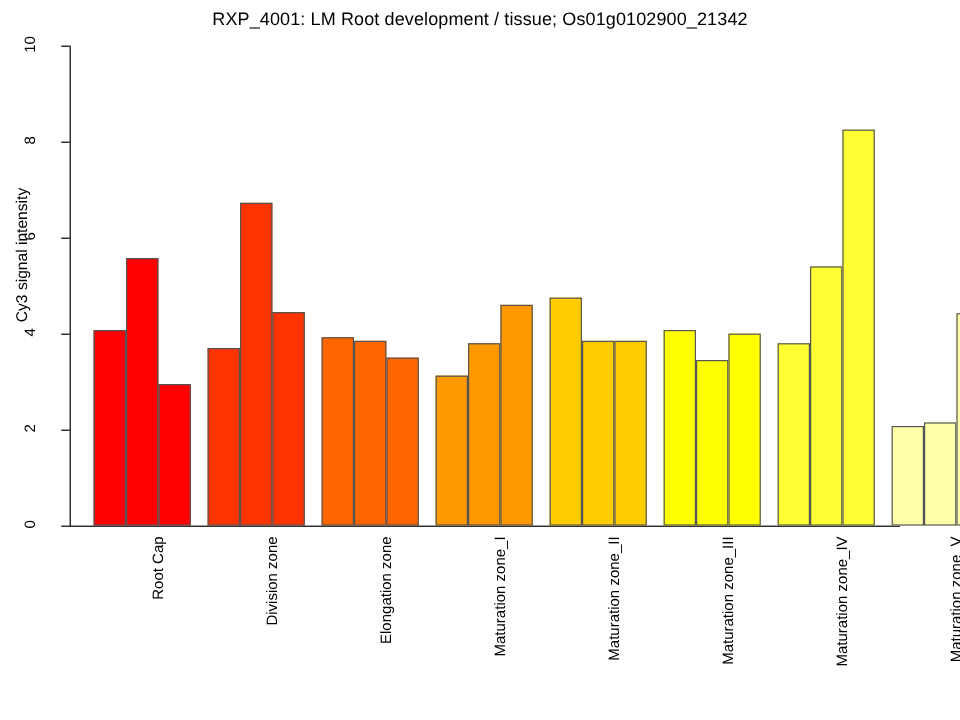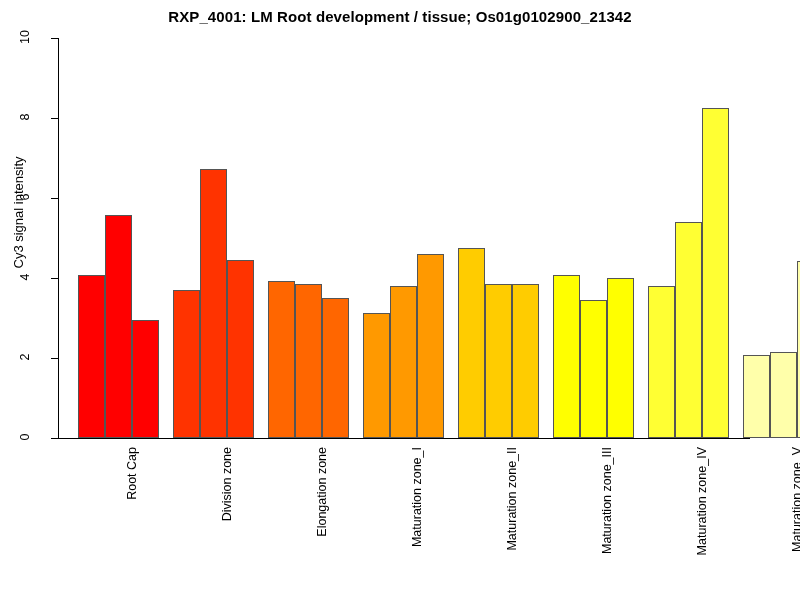--- a/index.html
+++ b/index.html
@@ -19,21 +19,21 @@
     width: 800px;
     height: 600px;
   }
   #chart-title {
     position: absolute;
     left: 0;
     top: 8px;
     width: 800px;
     text-align: center;
     font-size: 15px;
-    font-weight: bold;
+    font-weight: normal;
     letter-spacing: 0.1px;
     white-space: nowrap;
   }
   
   #plot {
     position: absolute;
     left: 58px;
     top: 38px;
     width: 692px;
     height: 400px;

